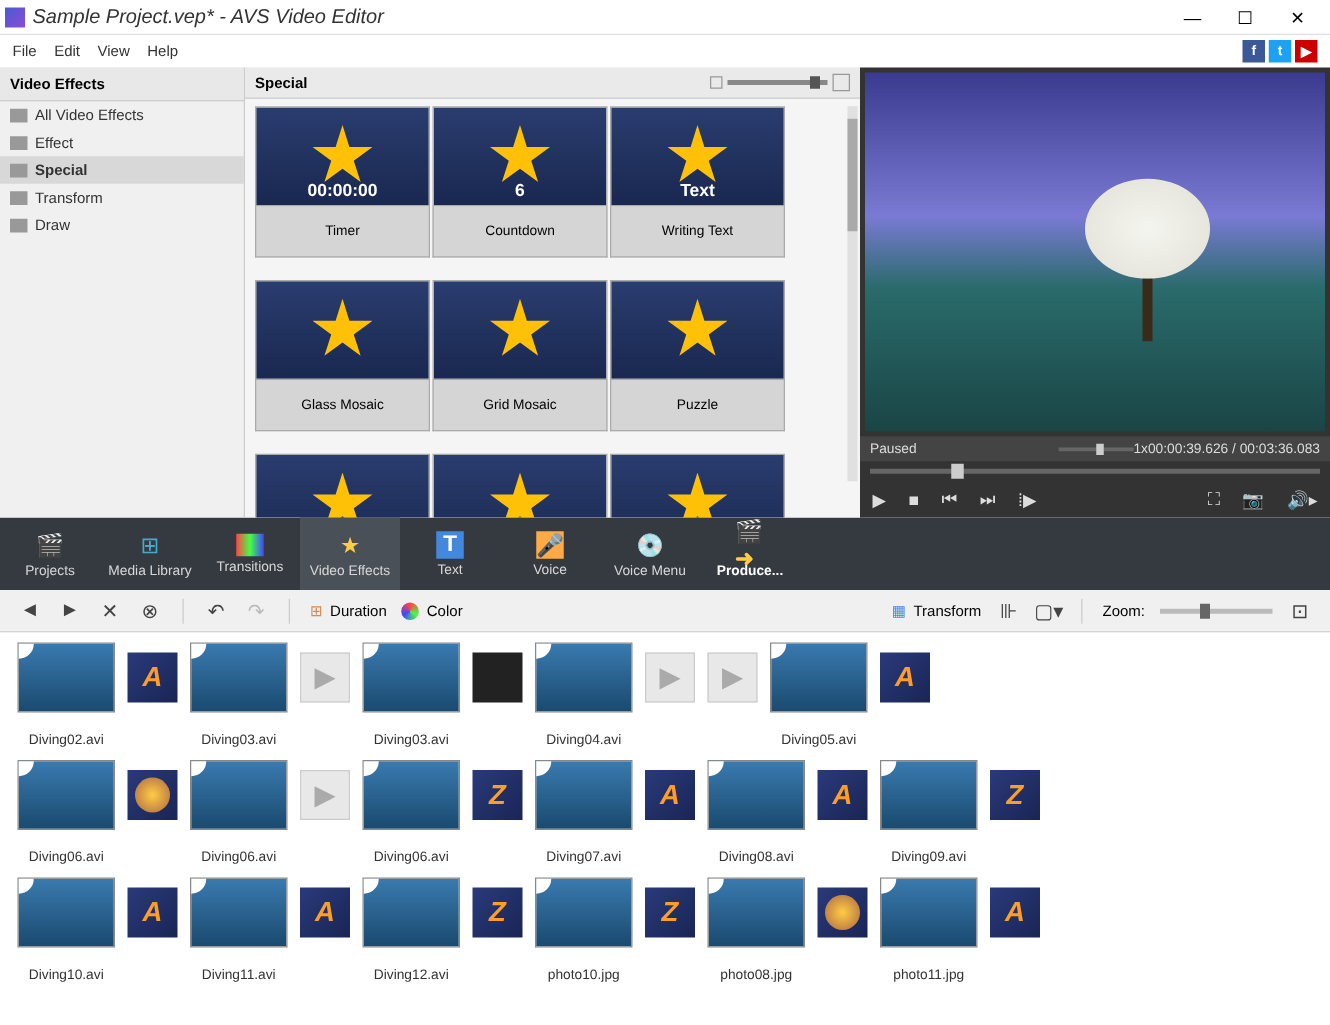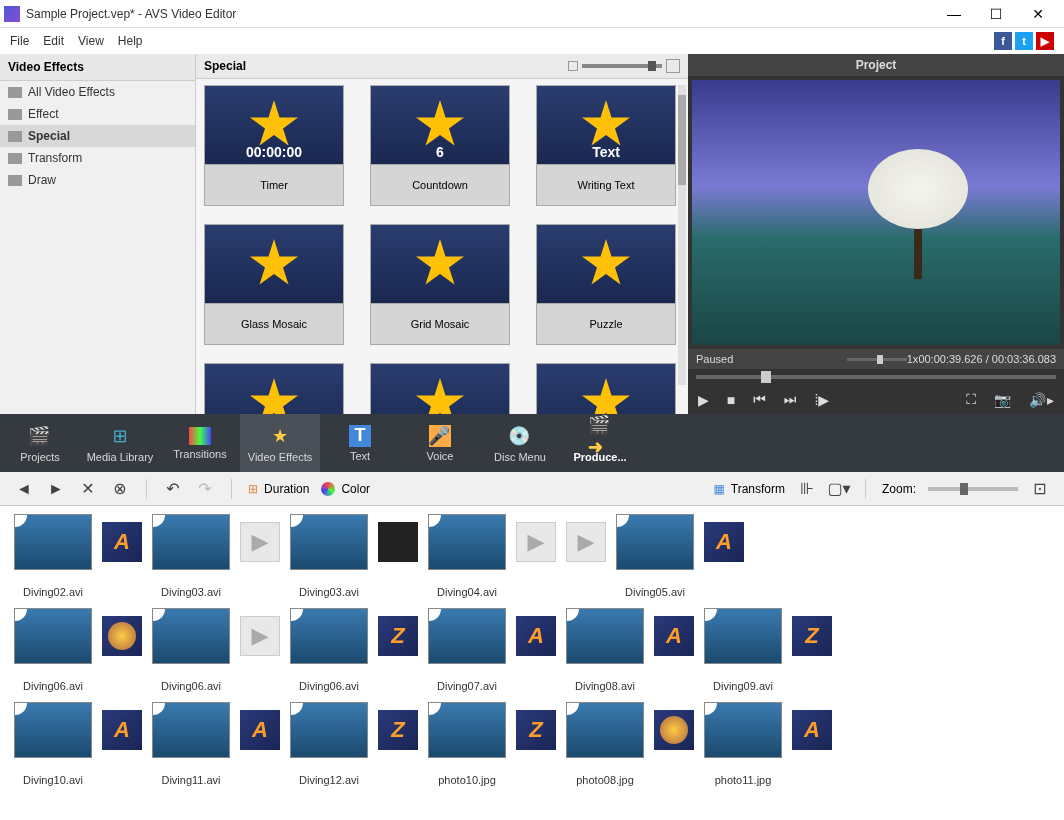--- a/index.html
+++ b/index.html
@@ -1,19 +1,19 @@
 <!DOCTYPE html>
 <html><head>
 <meta charset="utf-8">
 <style>
 * { box-sizing: border-box; margin: 0; padding: 0; font-family: "Segoe UI", Tahoma, sans-serif; }
 body { width: 1064px; height: 820px; overflow: hidden; background: #fff; font-size: 12px; }
 .titlebar { height: 28px; background: #fff; display: flex; align-items: center; padding: 0 4px; border-bottom: 1px solid #e0e0e0; }
 .titlebar .app-icon { width: 16px; height: 16px; background: linear-gradient(135deg,#4a5bd4,#8a4bd4); margin-right: 6px; }
-.titlebar .title { flex: 1; font-size: 12px; color: #333; }
+.titlebar .title { flex: 1; font-size: 16px; color: #333; font-style: italic; }
 .titlebar .win-controls { display: flex; gap: 18px; padding-right: 10px; }
 .titlebar .win-controls span { width: 24px; text-align: center; font-size: 14px; }
 .menubar { height: 26px; display: flex; align-items: center; padding: 0 4px; background: #fff; justify-content: space-between; }
 .menubar .menus { display: flex; gap: 2px; }
 .menubar .menus span { padding: 2px 6px; font-size: 12px; color: #333; }
 .menubar .social { display: flex; gap: 3px; padding-right: 6px; }
 .menubar .social div { width: 18px; height: 18px; color: #fff; display: flex; align-items: center; justify-content: center; font-size: 11px; font-weight: bold; }
 .social .fb { background: #3b5998; }
 .social .tw { background: #1da1f2; }
 .social .yt { background: #cc0000; }
@@ -22,21 +22,21 @@
 .sidebar .header { padding: 6px 8px; font-weight: bold; font-size: 12px; background: #e8e8e8; border-bottom: 1px solid #ccc; }
 .sidebar .item { padding: 4px 8px; display: flex; align-items: center; gap: 6px; font-size: 12px; color: #333; }
 .sidebar .item.selected { background: #d8d8d8; font-weight: bold; }
 .sidebar .folder-icon { width: 14px; height: 11px; background: #999; display: inline-block; }
 .effects-panel { width: 492px; display: flex; flex-direction: column; background: #f5f5f5; }
 .effects-panel .header { padding: 5px 8px; font-weight: bold; display: flex; justify-content: space-between; align-items: center; background: #eaeaea; border-bottom: 1px solid #ccc; }
 .effects-panel .slider-ctrl { display: flex; align-items: center; gap: 4px; }
 .effects-panel .slider-ctrl .track { width: 80px; height: 4px; background: #888; position: relative; }
 .effects-panel .slider-ctrl .thumb { position: absolute; right: 6px; top: -3px; width: 8px; height: 10px; background: #555; }
 .effects-panel .grid-wrap { flex: 1; overflow: hidden; position: relative; padding: 6px 4px 6px 8px; }
-.effects-grid { display: grid; grid-template-columns: repeat(3, 140px); gap: 18px 26px; }
+.effects-grid { display: grid; grid-template-columns: repeat(3, 140px); gap: 18px 2px; }
 .effect-thumb { width: 140px; }
 .effect-thumb .img { width: 140px; height: 80px; background: linear-gradient(180deg,#2a3d6f,#1a2850); border: 1px solid #aaa; position: relative; display: flex; align-items: center; justify-content: center; }
 .effect-thumb .star { width: 50px; height: 50px; background: #ffc107; clip-path: polygon(50% 0%, 61% 35%, 98% 35%, 68% 57%, 79% 91%, 50% 70%, 21% 91%, 32% 57%, 2% 35%, 39% 35%); }
 .effect-thumb .label { background: #d5d5d5; text-align: center; padding: 14px 0; font-size: 11px; border: 1px solid #aaa; border-top: none; }
 .effect-thumb .overlay-text { position: absolute; bottom: 4px; color: #fff; font-size: 14px; font-weight: bold; }
 .scrollbar { position: absolute; right: 2px; top: 6px; width: 8px; height: 300px; background: #e0e0e0; }
 .scrollbar .thumb { width: 8px; height: 90px; background: #aaa; margin-top: 10px; }
 .preview-panel { flex: 1; background: #333; display: flex; flex-direction: column; }
 .preview-panel .header { background: #444; color: #ddd; text-align: center; padding: 4px; font-weight: bold; font-size: 12px; }
 .preview-panel .video { flex: 1; background: linear-gradient(180deg,#3a3a8f 0%,#7a7ad4 40%,#2a6b6b 60%,#1a4545 100%); position: relative; margin: 4px; }
@@ -199,21 +199,20 @@
             <div class="label">Canvas</div>
           </div>
         </div>
       <div class="scrollbar">
           <div class="thumb"></div>
         </div>
     </div>
   </div>
 
   <div class="preview-panel">
-    <div class="header">Project</div>
     <div class="video">
       <div class="tree">
           <div class="crown"></div>
           <div class="trunk"></div>
         </div>
     </div>
     <div class="status">
       <span>Paused</span>
       <div class="spacer"></div>
       <div style="width:60px;height:3px;background:#666;position:relative">
@@ -261,21 +260,21 @@
   <div class="tool-btn">
       <div class="icon" style="background:#48d;color:#fff;width:22px;height:22px;font-weight:bold">T</div>
       <span>Text</span>
     </div>
   <div class="tool-btn">
       <div class="icon" style="background:#fa4;width:22px;height:22px">🎤</div>
       <span>Voice</span>
     </div>
   <div class="tool-btn">
       <div class="icon" style="color:#fc4">💿</div>
-      <span>Disc Menu</span>
+      <span>Voice Menu</span>
     </div>
   <div class="tool-btn produce">
       <div class="icon" style="color:#fc4">🎬➜</div>
       <span>Produce...</span>
     </div>
 </div>
 
 <div class="edit-bar">
   <div class="btn">◄</div>
   <div class="btn">►</div>

